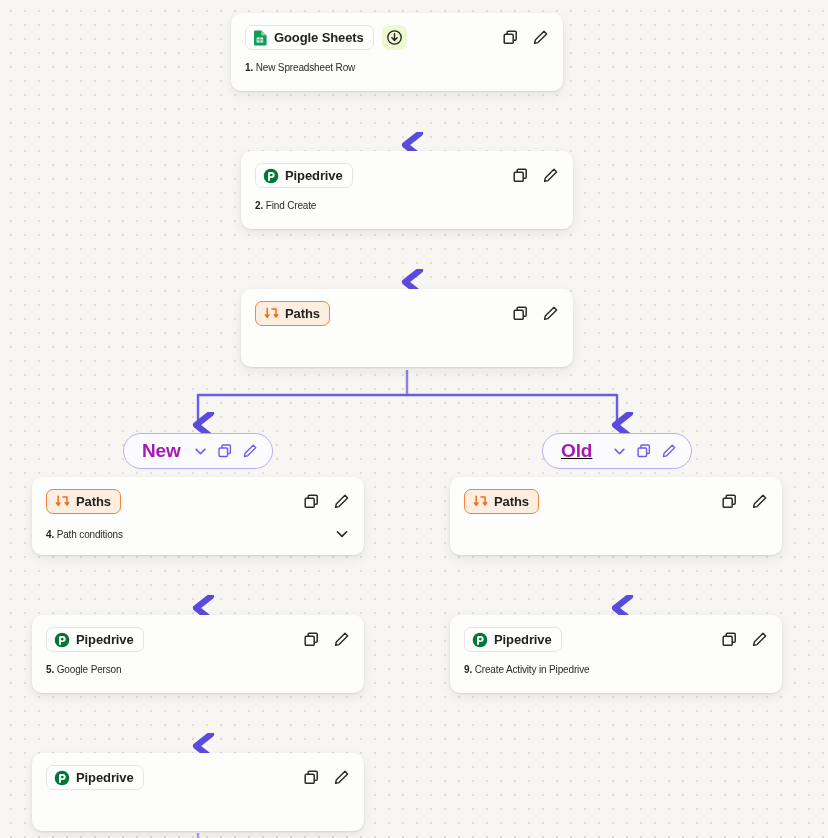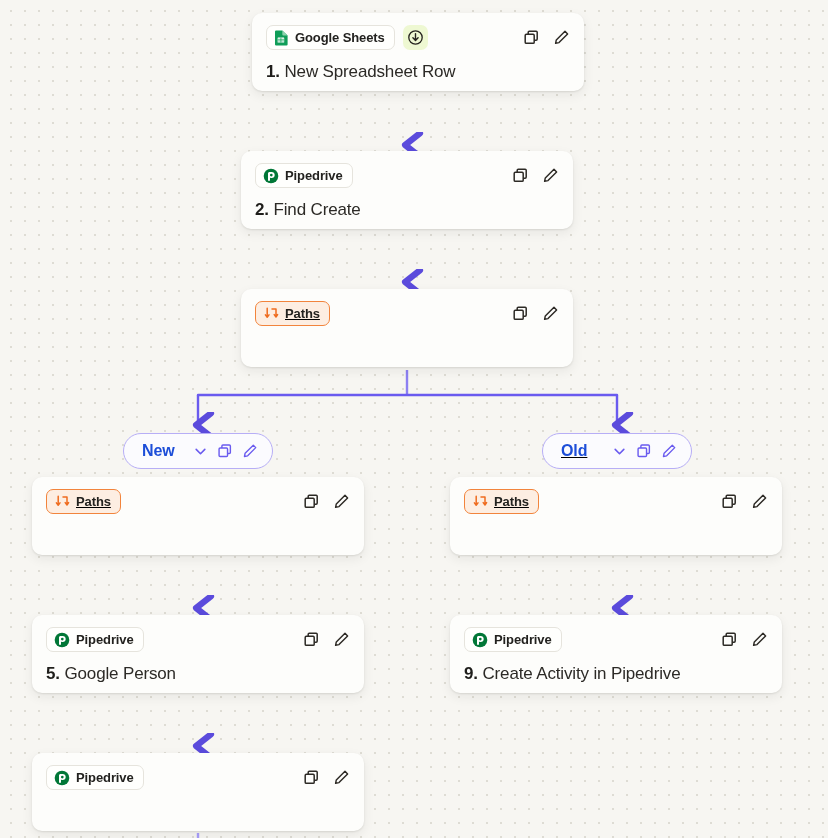--- a/index.html
+++ b/index.html
@@ -57,21 +57,20 @@
     padding: 0 9px 0 7px;
     border: 1px solid #e6e4dd;
     border-radius: 7px;
     background: #fffffd;
     box-sizing: border-box;
   }
   .chip.paths {
     border: 1.6px solid #f2843c;
     background: #fdeee2;
     padding: 0 9px 0 8px;
-    text-decoration: underline;
   }
   .chip-label {
     font-size: 13px;
     font-weight: 700;
     color: #23221f;
     letter-spacing: -0.1px;
     white-space: nowrap;
   }
   .trigger-badge {
     width: 25px;
@@ -95,21 +94,21 @@
     justify-content: center;
     cursor: pointer;
     line-height: 0;
   }
   .node-title-row {
     display: flex;
     align-items: center;
     margin-top: 12px;
   }
   .node-title {
-    font-size: 17px;
+    font-size: 10px;
     color: #2c2a26;
     letter-spacing: -0.15px;
     white-space: nowrap;
   }
   .node-title b {
     font-weight: 700;
     color: #1f1e1b;
   }
   .chev {
     margin-left: auto;
@@ -130,23 +129,23 @@
     border: 1.6px solid #b7aef6;
     border-radius: 18px;
     background: #fbfbfe;
     display: flex;
     align-items: center;
     padding: 0 14px 0 18px;
     gap: 12px;
     box-sizing: border-box;
   }
   .path-pill-label {
-    font-size: 16px;
+    font-size: 19px;
     font-weight: 700;
-    color: #1d4ed8;
+    color: #a21caf;
     letter-spacing: -0.1px;
   }
   .pill-actions {
     display: flex;
     align-items: center;
     gap: 9px;
     margin-left: auto;
   }
 </style>
 </head>
@@ -180,21 +179,21 @@
 
     <path d="M198,560 L198,608" stroke="url(#gv2)" stroke-width="2.4" fill="none" marker-end="url(#arrow)"></path>
 
     <path d="M198,697 L198,746" stroke="url(#gv2)" stroke-width="2.4" fill="none" marker-end="url(#arrow)"></path>
 
     <path d="M198,833 L198,845" stroke="#a79dfa" stroke-width="2.4" fill="none"></path>
 
     <path d="M617,560 L617,608" stroke="url(#gv2)" stroke-width="2.4" fill="none" marker-end="url(#arrow)"></path>
   </svg>
 
-  <div class="node" style="left:252px; top:13px; width:332px; height:78px;">
+  <div class="node" style="left:231px; top:13px; width:332px; height:78px;">
     <div class="node-head">
       <span class="chip">
         <span>
           <svg class="gs-icon" viewBox="0 0 15 16">
             <path d="M1 1.6A1.1 1.1 0 0 1 2.1.5h6.2L13.6 5.6v8.8a1.1 1.1 0 0 1-1.1 1.1H2.1A1.1 1.1 0 0 1 1 14.4z" fill="#0f9d58"></path>
             <path d="M8.3.5 13.6 5.6H9.4a1.1 1.1 0 0 1-1.1-1.1z" fill="#8bd2ad"></path>
             <rect x="3.6" y="7.6" width="6.6" height="5" rx="0.4" fill="#ffffff"></rect>
             <path d="M3.6 9.3h6.6M3.6 10.9h6.6M6.9 7.6v5" stroke="#0f9d58" stroke-width="0.7"></path>
           </svg>
         </span>
@@ -345,20 +344,28 @@
             <rect x="2.2" y="5.3" width="9.0" height="9.0" rx="1.1" fill="#fdfdfb" stroke="#2d2a25" stroke-width="1.5"></rect>
           </svg>
         </span>
         <span class="icon-btn">
           <svg width="17" height="17" viewBox="0 0 17 17">
             <path d="M12.0 2.3 L14.6 4.9 L6.0 13.6 L2.6 14.3 L3.3 10.9 Z" fill="none" stroke="#2d2a25" stroke-width="1.45" stroke-linejoin="round"></path>
           </svg>
         </span>
       </span>
     </div>
+    <div class="node-title-row">
+      <span class="node-title"><b>4.</b>&nbsp;<span>Path conditions</span></span>
+      <span class="chev">
+        <svg width="16" height="16" viewBox="0 0 16 16">
+          <path d="M3.4 5.8 L8 10.4 L12.6 5.8" fill="none" stroke="#2d2a25" stroke-width="1.6" stroke-linecap="round" stroke-linejoin="round"></path>
+        </svg>
+      </span>
+    </div>
   </div>
 
   <div class="node" style="left:450px; top:477px; width:332px; height:78px;">
     <div class="node-head">
       <span class="chip paths">
         <span>
           <svg class="paths-icon" viewBox="0 0 15 15">
             <path d="M3.2 2.2 L3.2 10.8 M1.4 8.9 L3.2 11.2 L5.0 8.9" fill="none" stroke="#ef6c1f" stroke-width="1.5" stroke-linecap="round" stroke-linejoin="round"></path>
             <path d="M8.0 3.0 L12.0 3.0 L12.0 10.6 M10.2 8.6 L12.0 11.0 L13.6 8.6" fill="none" stroke="#ef6c1f" stroke-width="1.5" stroke-linecap="round" stroke-linejoin="round"></path>
           </svg>

